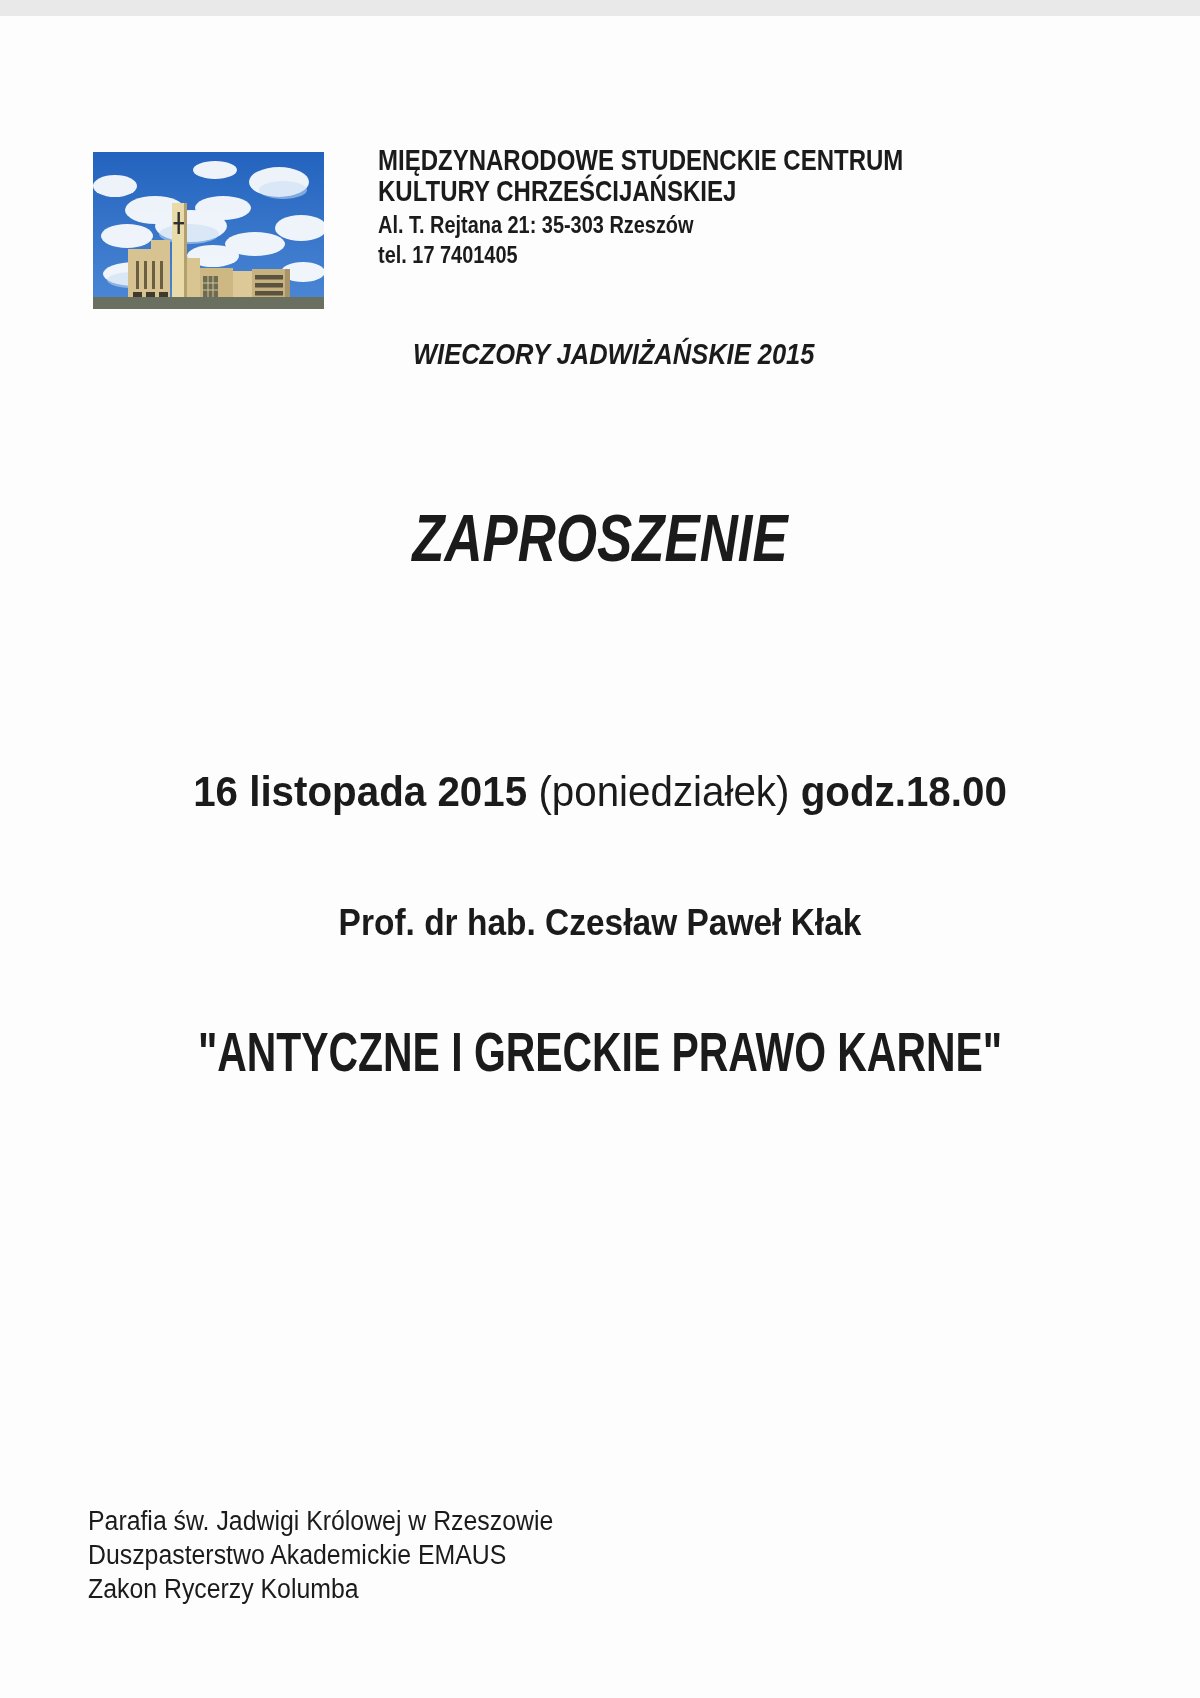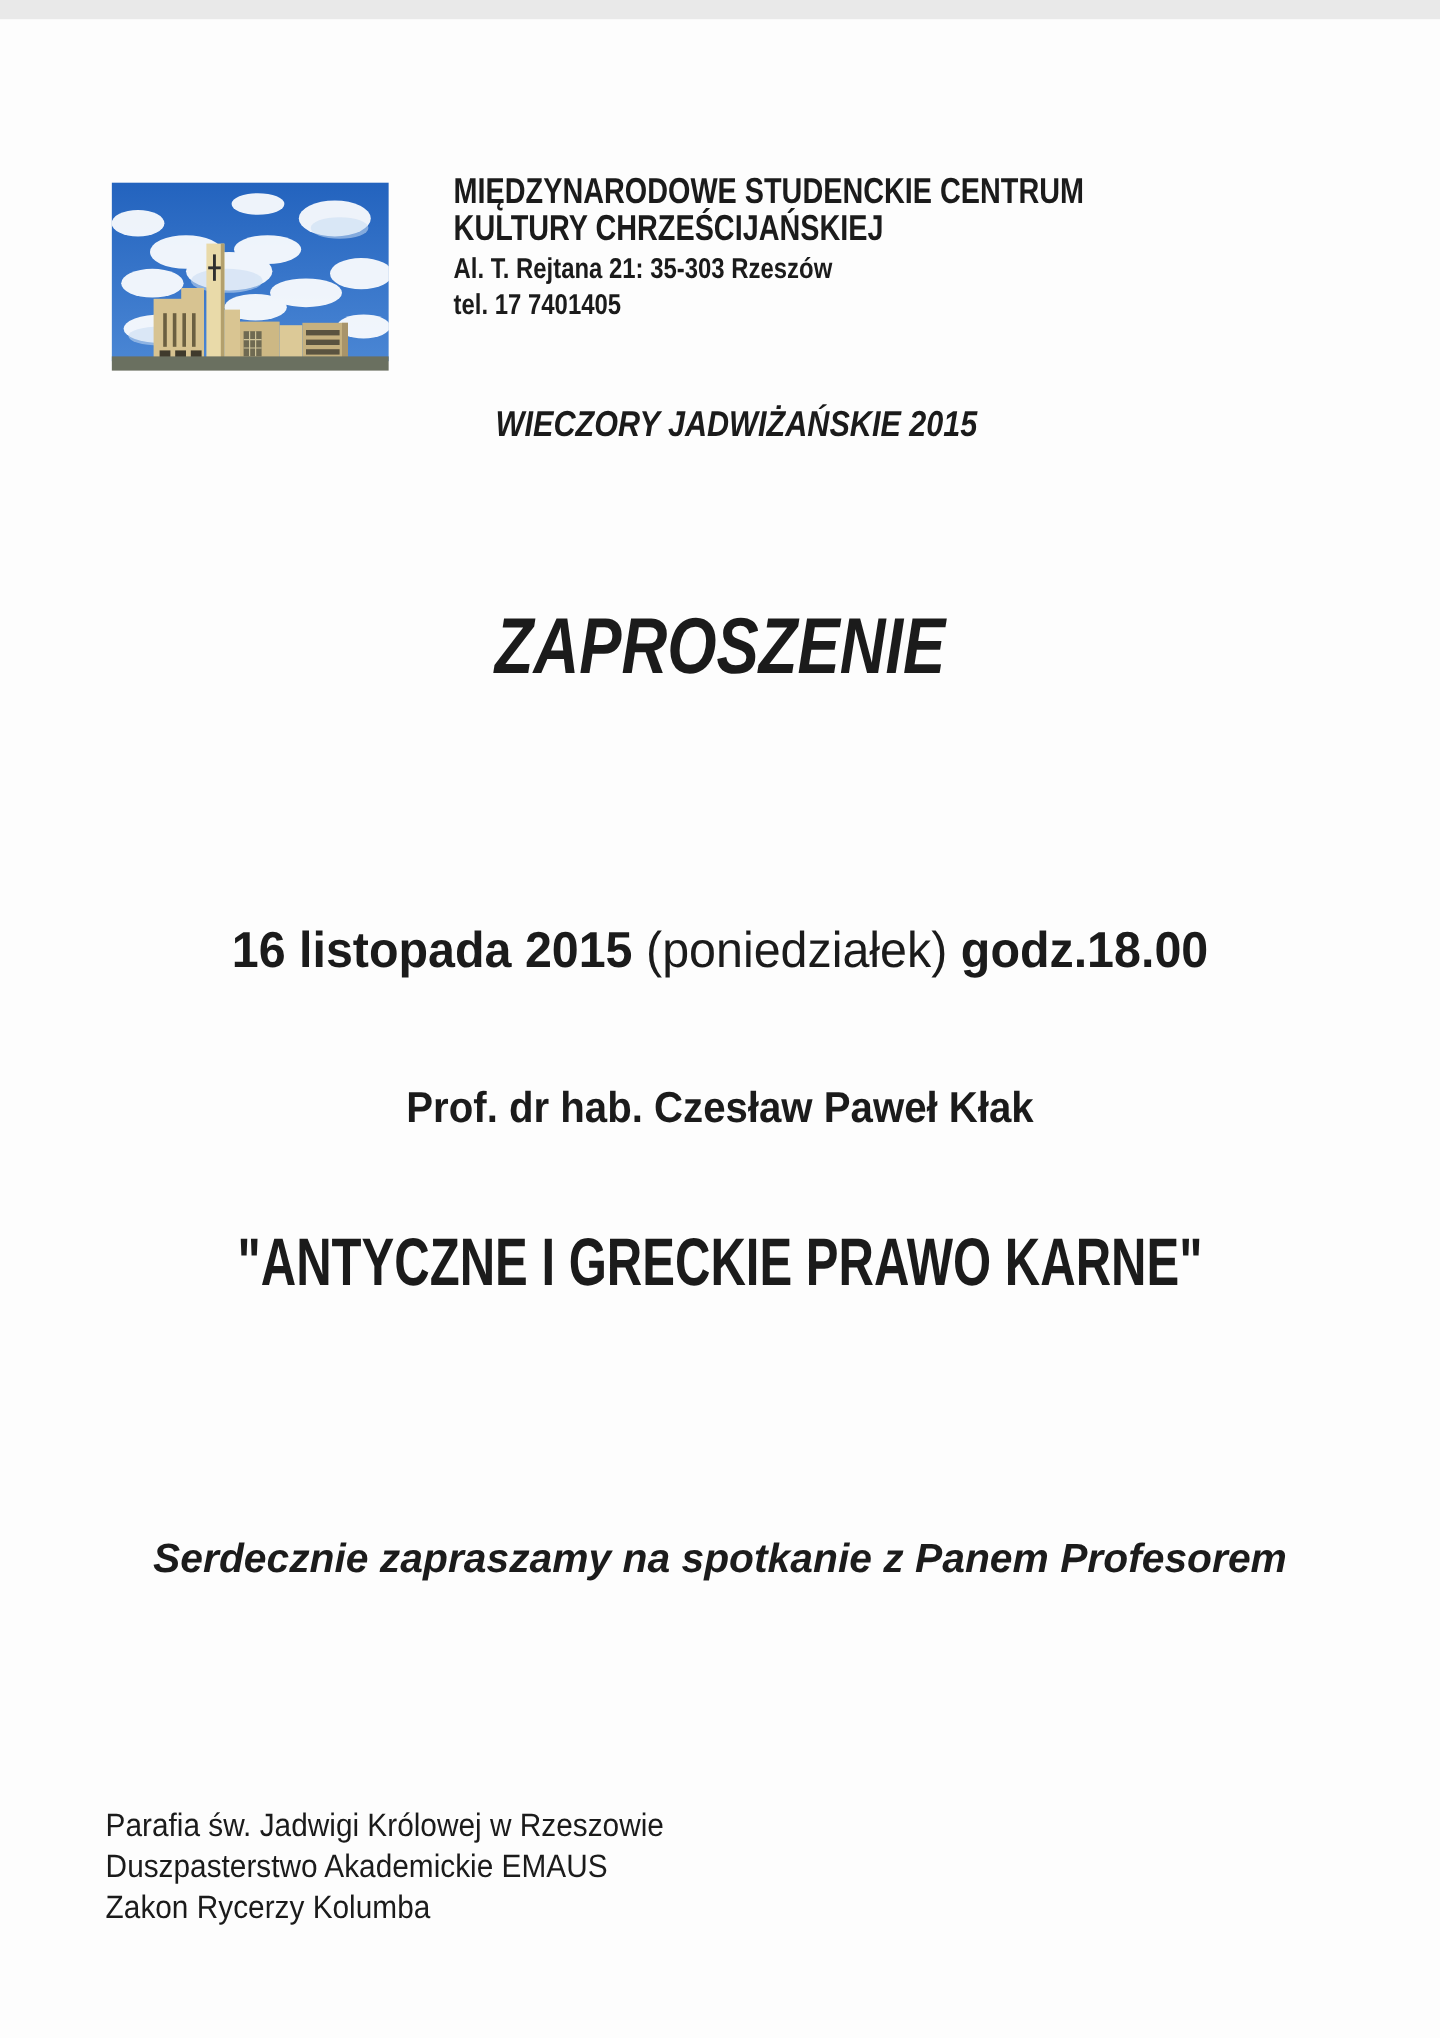--- a/index.html
+++ b/index.html
@@ -118,21 +118,20 @@
   <div class="abs line b i series condL">WIECZORY JADWIŻAŃSKIE 2015</div>
 
   <div class="abs line b i centered zapro condC">ZAPROSZENIE</div>
 
   <div class="abs line centered dateline condC"><span class="seg b gap">16 listopada 2015</span><span class="seg gap">(poniedziałek)</span><span class="seg b">godz.18.00</span></div>
 
   <div class="abs line b centered speaker condC">Prof. dr hab. Czesław Paweł Kłak</div>
 
   <div class="abs line b centered lecture condC">"ANTYCZNE I GRECKIE PRAWO KARNE"</div>
 
-  <div class="abs line b i centered closing">Serdecznie zapraszamy na spotkanie z Panem Profesorem</div>
 
   <div class="abs footer">
     <div>Parafia św. Jadwigi Królowej w Rzeszowie</div>
     <div>Duszpasterstwo Akademickie EMAUS</div>
     <div>Zakon Rycerzy Kolumba</div>
   </div>
 
 </div>
 
 </body></html>

